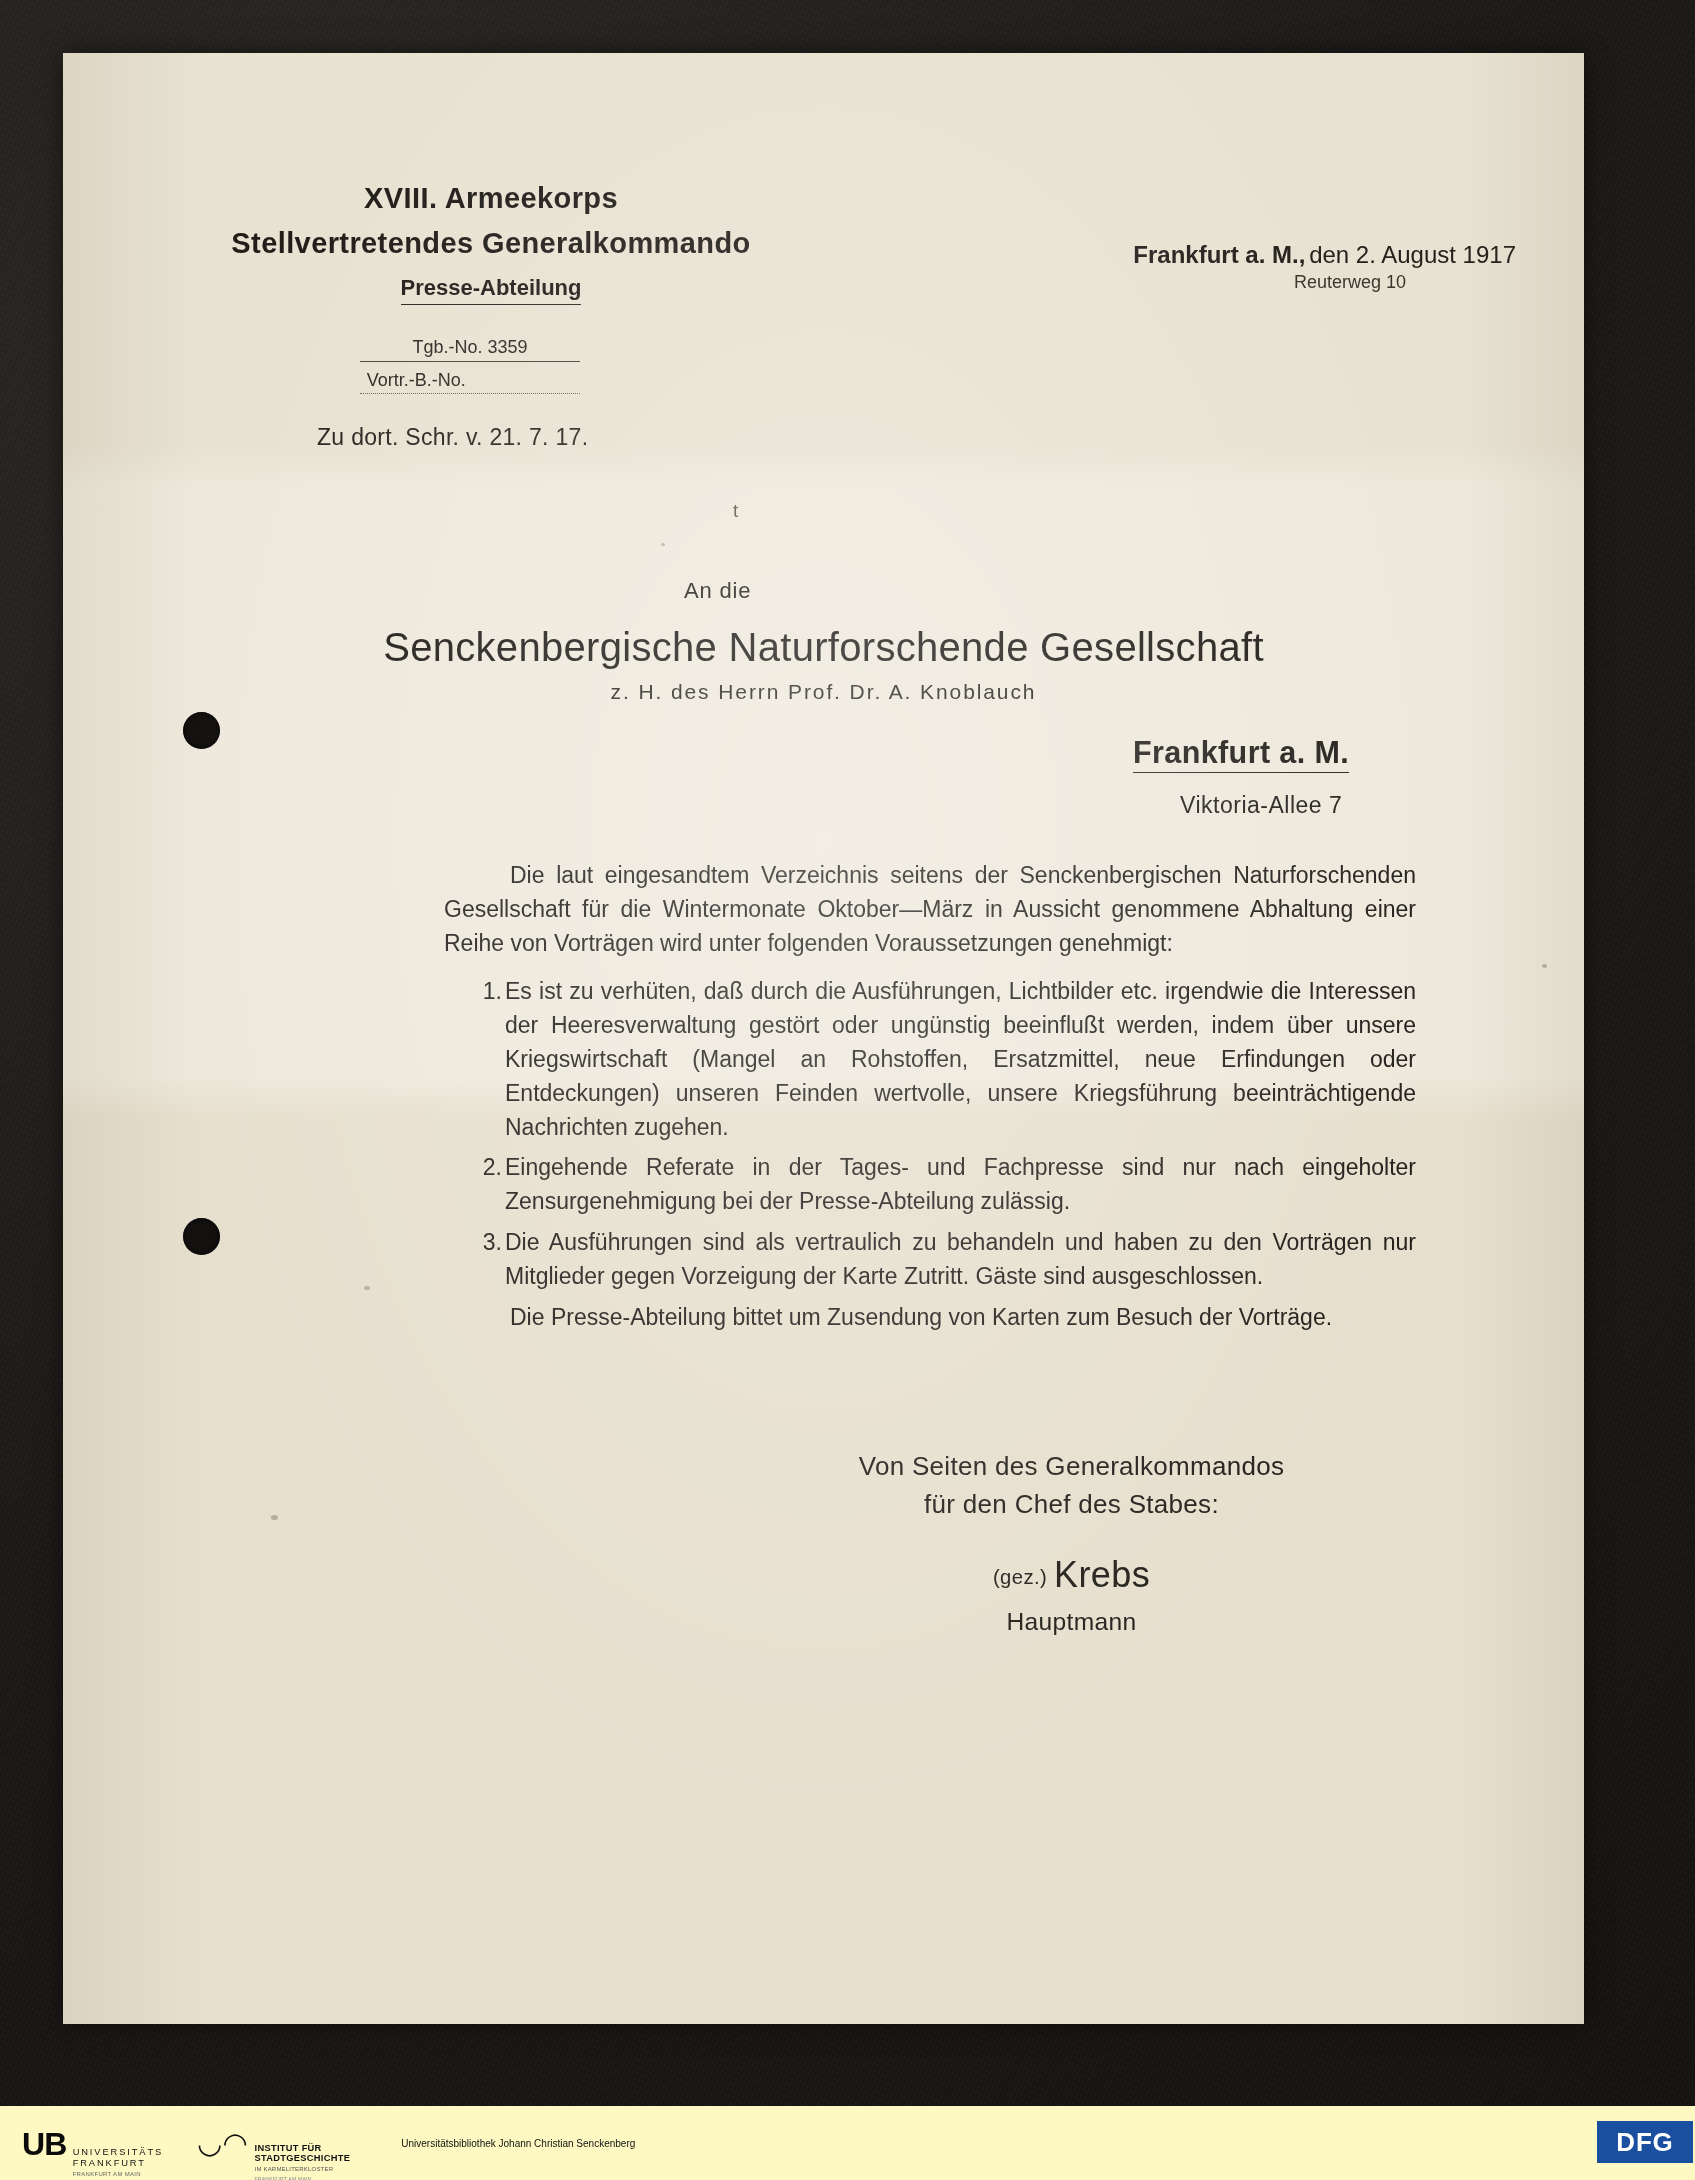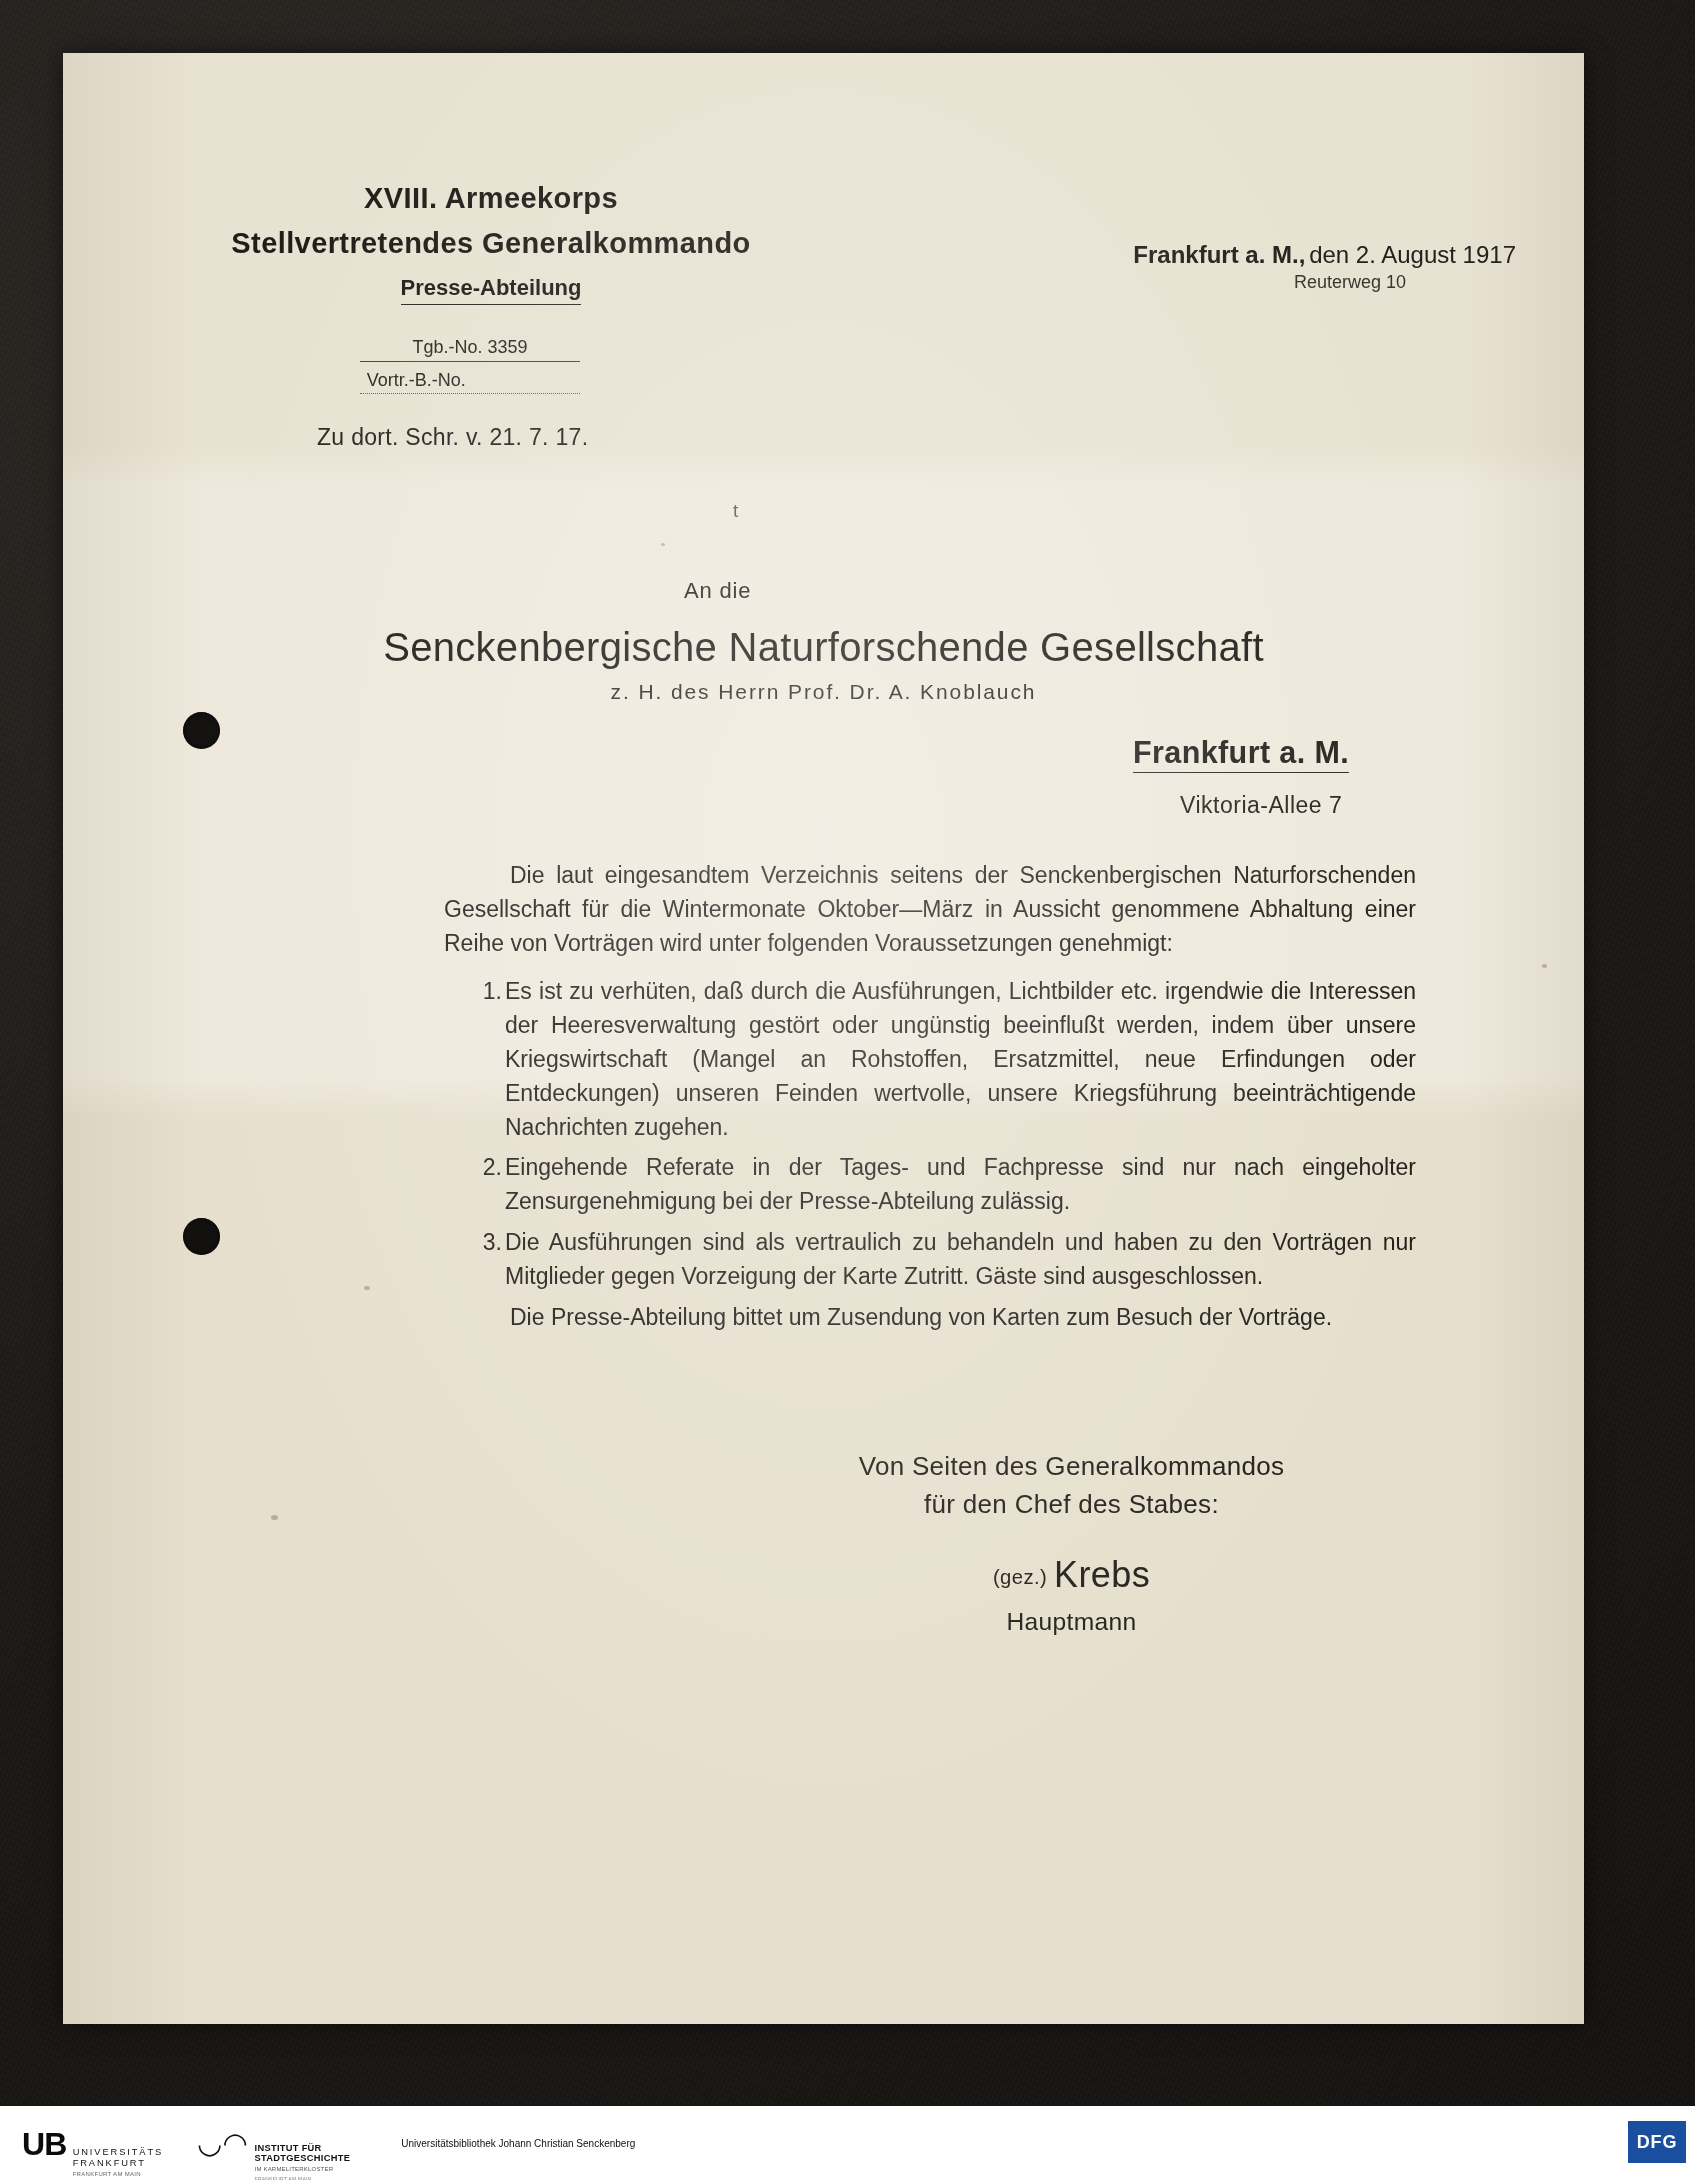--- a/index.html
+++ b/index.html
@@ -297,21 +297,21 @@
     opacity:.55;
   }
 
   
   #footer-bar{
     position:absolute;
     left:0;
     bottom:0;
     width:1695px;
     height:75px;
-    background:#ffffff;
+    background:#fef9c3;
     display:flex;
     align-items:center;
   }
   .ub-logo{
     display:flex;
     align-items:center;
     margin-left:22px;
     color:#0b0b0b;
   }
   .ub-mark{
@@ -364,28 +364,28 @@
     letter-spacing:0.2px;
     color:#888;
   }
   .footer-credit{
     margin-left:51px;
     font-size:10px;
     color:#111;
   }
   #dfg-logo{
     position:absolute;
-    right:9px;
+    right:2px;
     top:15.3px;
-    width:58px;
+    width:96px;
     height:42px;
     background:#1a4fa0;
     color:#fff;
     font-weight:700;
-    font-size:18px;
+    font-size:26px;
     letter-spacing:0.8px;
     display:flex;
     align-items:center;
     justify-content:center;
   }
 </style>
 </head>
 <body>
 
 <div id="scan-bg"></div>

